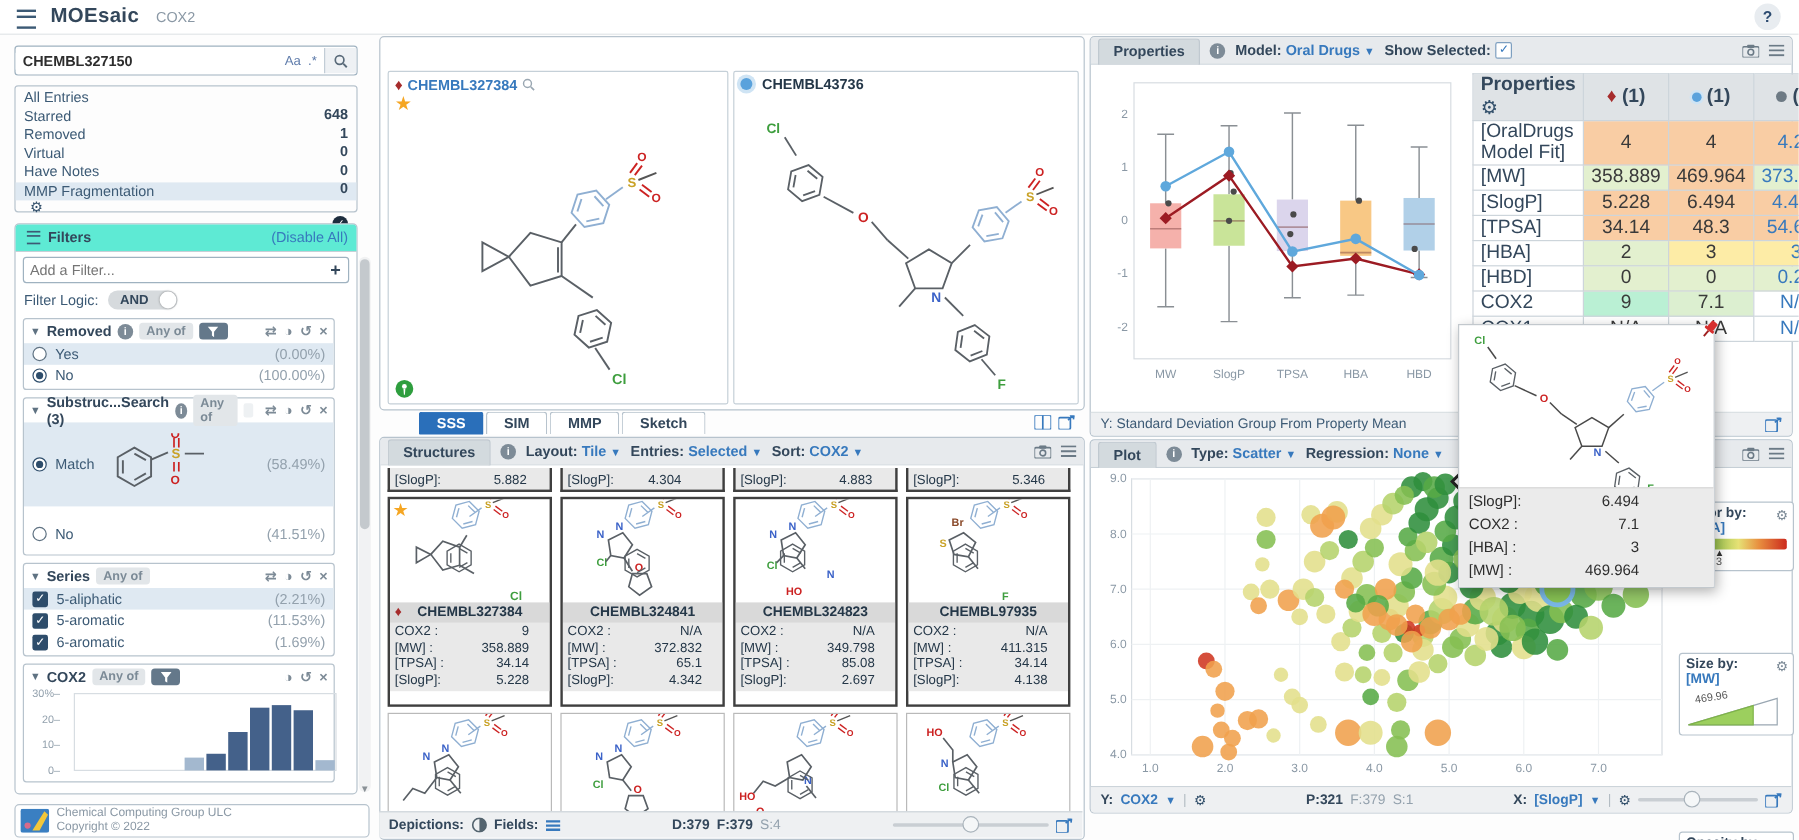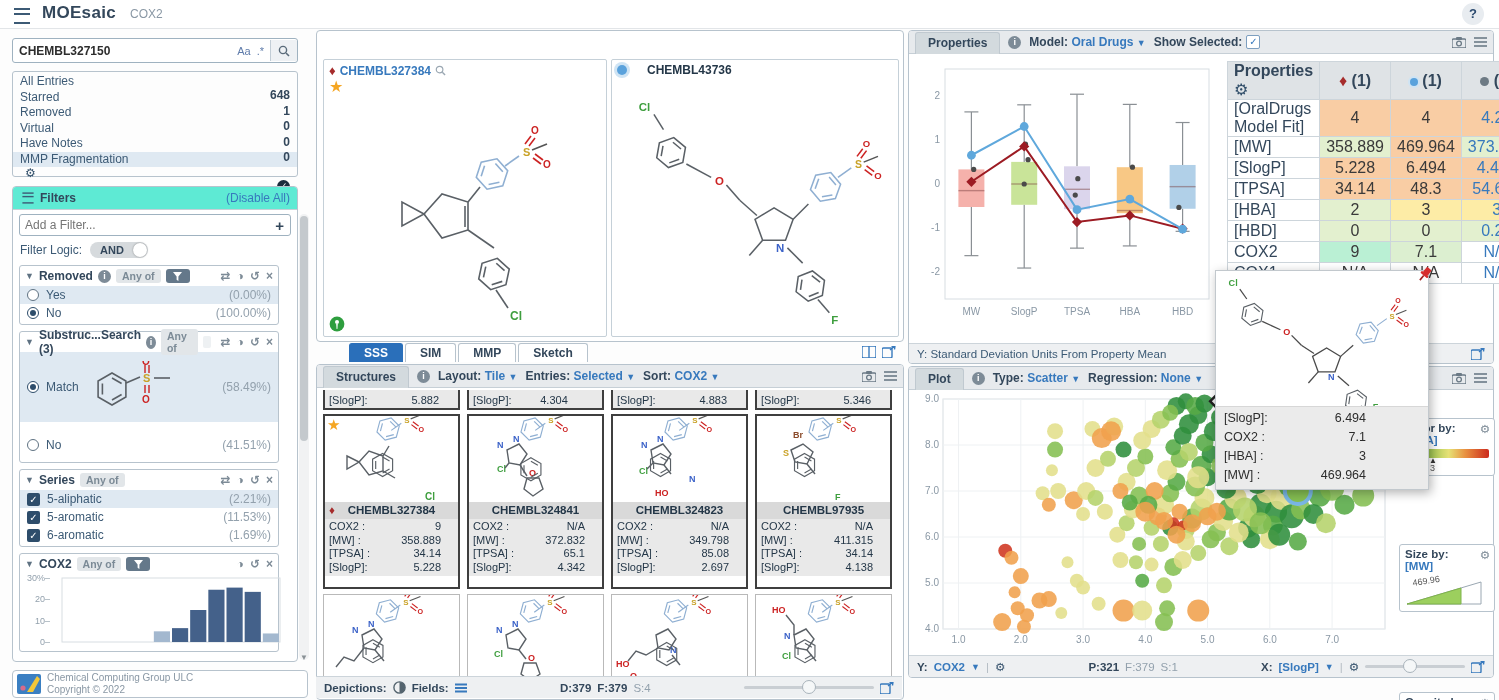--- a/index.html
+++ b/index.html
@@ -359,21 +359,21 @@
         <text x="186" y="238" font-size="12" fill="#3e9e3e" font-weight="bold">Cl</text>
       </svg>
       <svg width="16" height="16" viewBox="0 0 16 16" style="position:absolute;left:5px;bottom:4px">
         <circle cx="8" cy="8" r="7.4" fill="#2e9e3e"></circle>
           <circle cx="8" cy="6" r="2" fill="#fff"></circle>
           <path d="M7.2,8 L8.8,8 L8.4,13 L7.6,13 Z" fill="#fff"></path>
       </svg>
     </div>
 
     <div class="abs" style="left:294px;top:28px;width:286px;height:276px;border:1px solid #c5d0d8;border-radius:2px">
-      <div style="position:absolute;left:5px;top:3px;display:flex;align-items:center;gap:20px">
+      <div style="position:absolute;left:5px;top:3px;display:flex;align-items:center;gap:8px">
         <span style="width:10px;height:10px;border-radius:50%;background:#5aa2dc;box-shadow:0 0 0 3px #cfe4f4;display:inline-block"></span>
         <span style="color:#243748;font-weight:bold">CHEMBL43736</span>
       </div>
       <svg class="molsvg" width="286" height="258" viewBox="0 0 300 270" style="position:absolute;left:0;top:16px">
         <text x="28" y="36" font-size="12" fill="#3e9e3e" font-weight="bold">Cl</text>
         <line x1="44" y1="40" x2="54" y2="56" stroke="#5a6066" stroke-width="1.6"></line>
         <use href="#hexg" x="62" y="80" transform="rotate(10 62 80)"></use>
         <line x1="78" y1="92" x2="104" y2="106" stroke="#5a6066" stroke-width="1.6"></line>
         <text x="108" y="114" font-size="12" fill="#cc2222" font-weight="bold">O</text>
         <line x1="120" y1="114" x2="134" y2="130" stroke="#5a6066" stroke-width="1.6"></line>
@@ -819,21 +819,21 @@
       <tr>
             <td class="lab">COX1</td>
             <td class="num" style="background: rgb(255, 255, 255);">N/A</td>
             <td class="num" style="background: rgb(255, 255, 255);">N/A</td>
             <td class="num c3" style="background: rgb(255, 255, 255); color: rgb(55, 121, 189);">N/A</td>
           </tr>
     </tbody>
       </table>
 
     <div class="pfoot" style="position:absolute;left:0;bottom:0;width:100%;height:20px;box-sizing:border-box;border-radius:0 0 3px 3px">
-      <span>Y: Standard Deviation Units From Property Mean</span>
+      <span>Y: Standard Deviation Group From Property Mean</span>
       <span class="hspacer"></span>
       <span class="lblb">X: M</span>
       <span class="hspacer"></span>
       <svg width="14" height="12" viewBox="0 0 14 12">
           <rect x="0" y="2" width="10" height="10" rx="1.5" fill="none" stroke="#3779bd" stroke-width="1.4"></rect>
           <path d="M8,4 L13,0 M13,0 L9.5,0.5 M13,0 L12.5,3.5" stroke="#3779bd" stroke-width="1.4" fill="none"></path>
         </svg>
     </div>
   </div>
 

